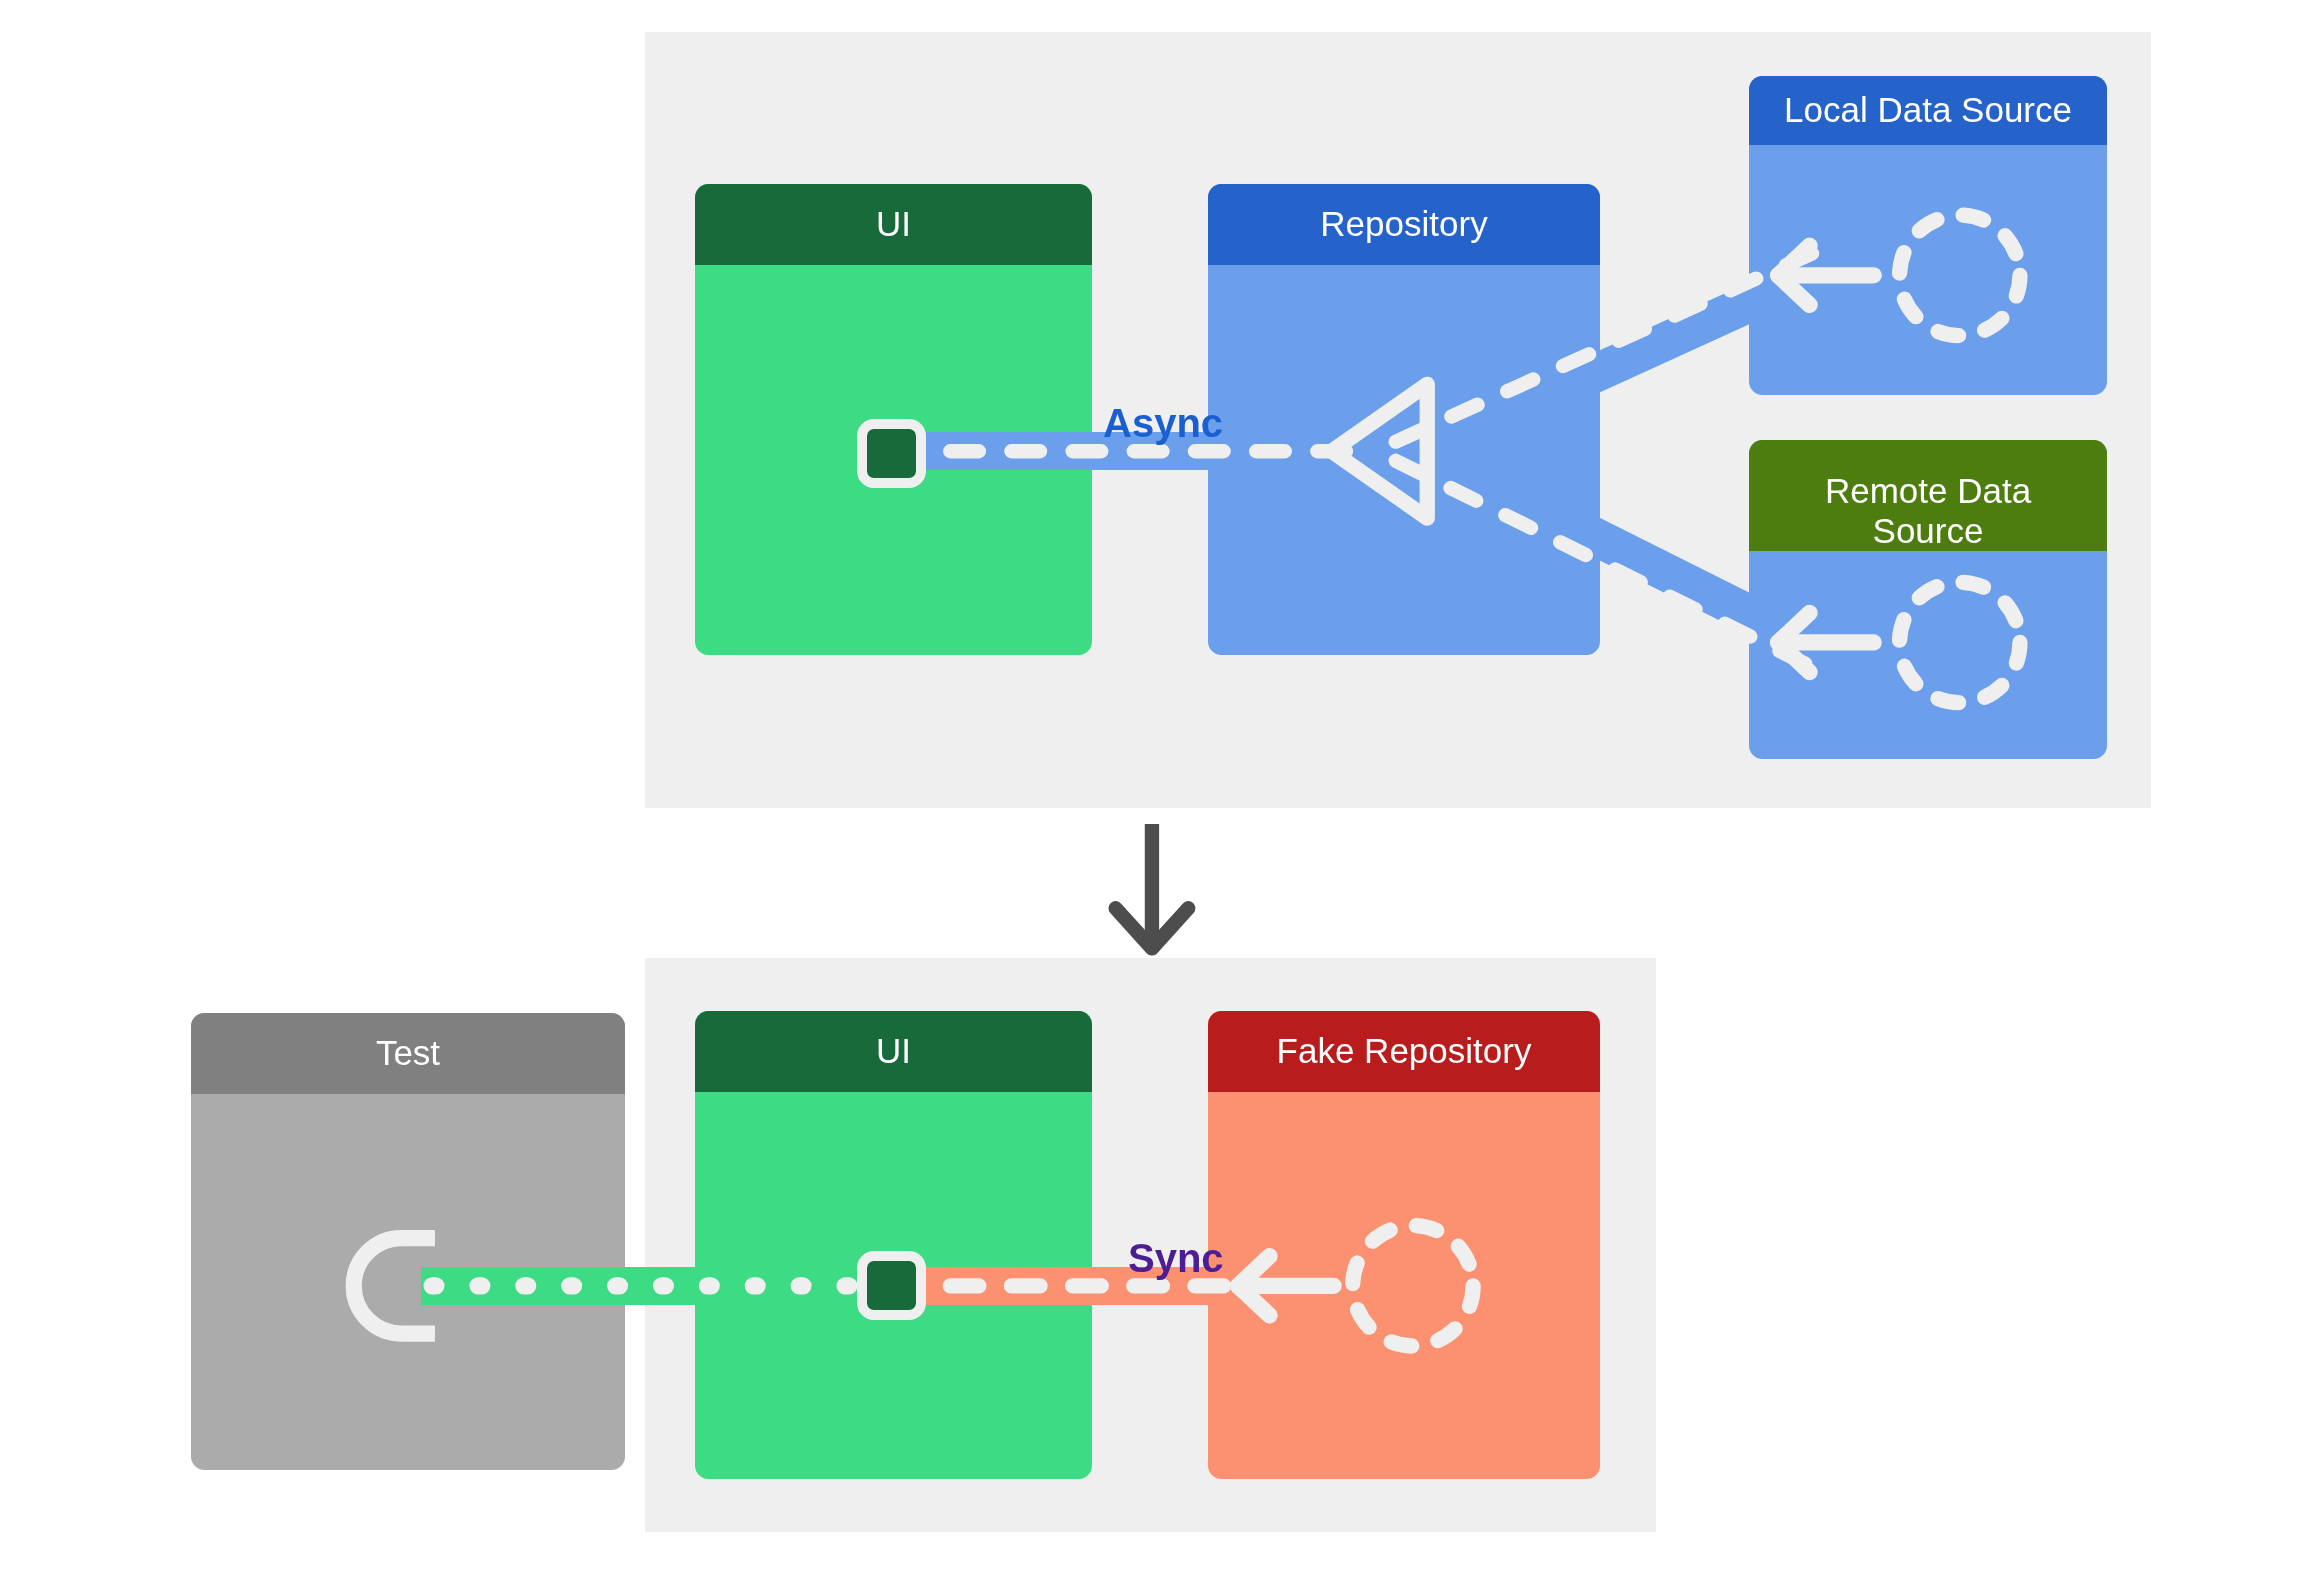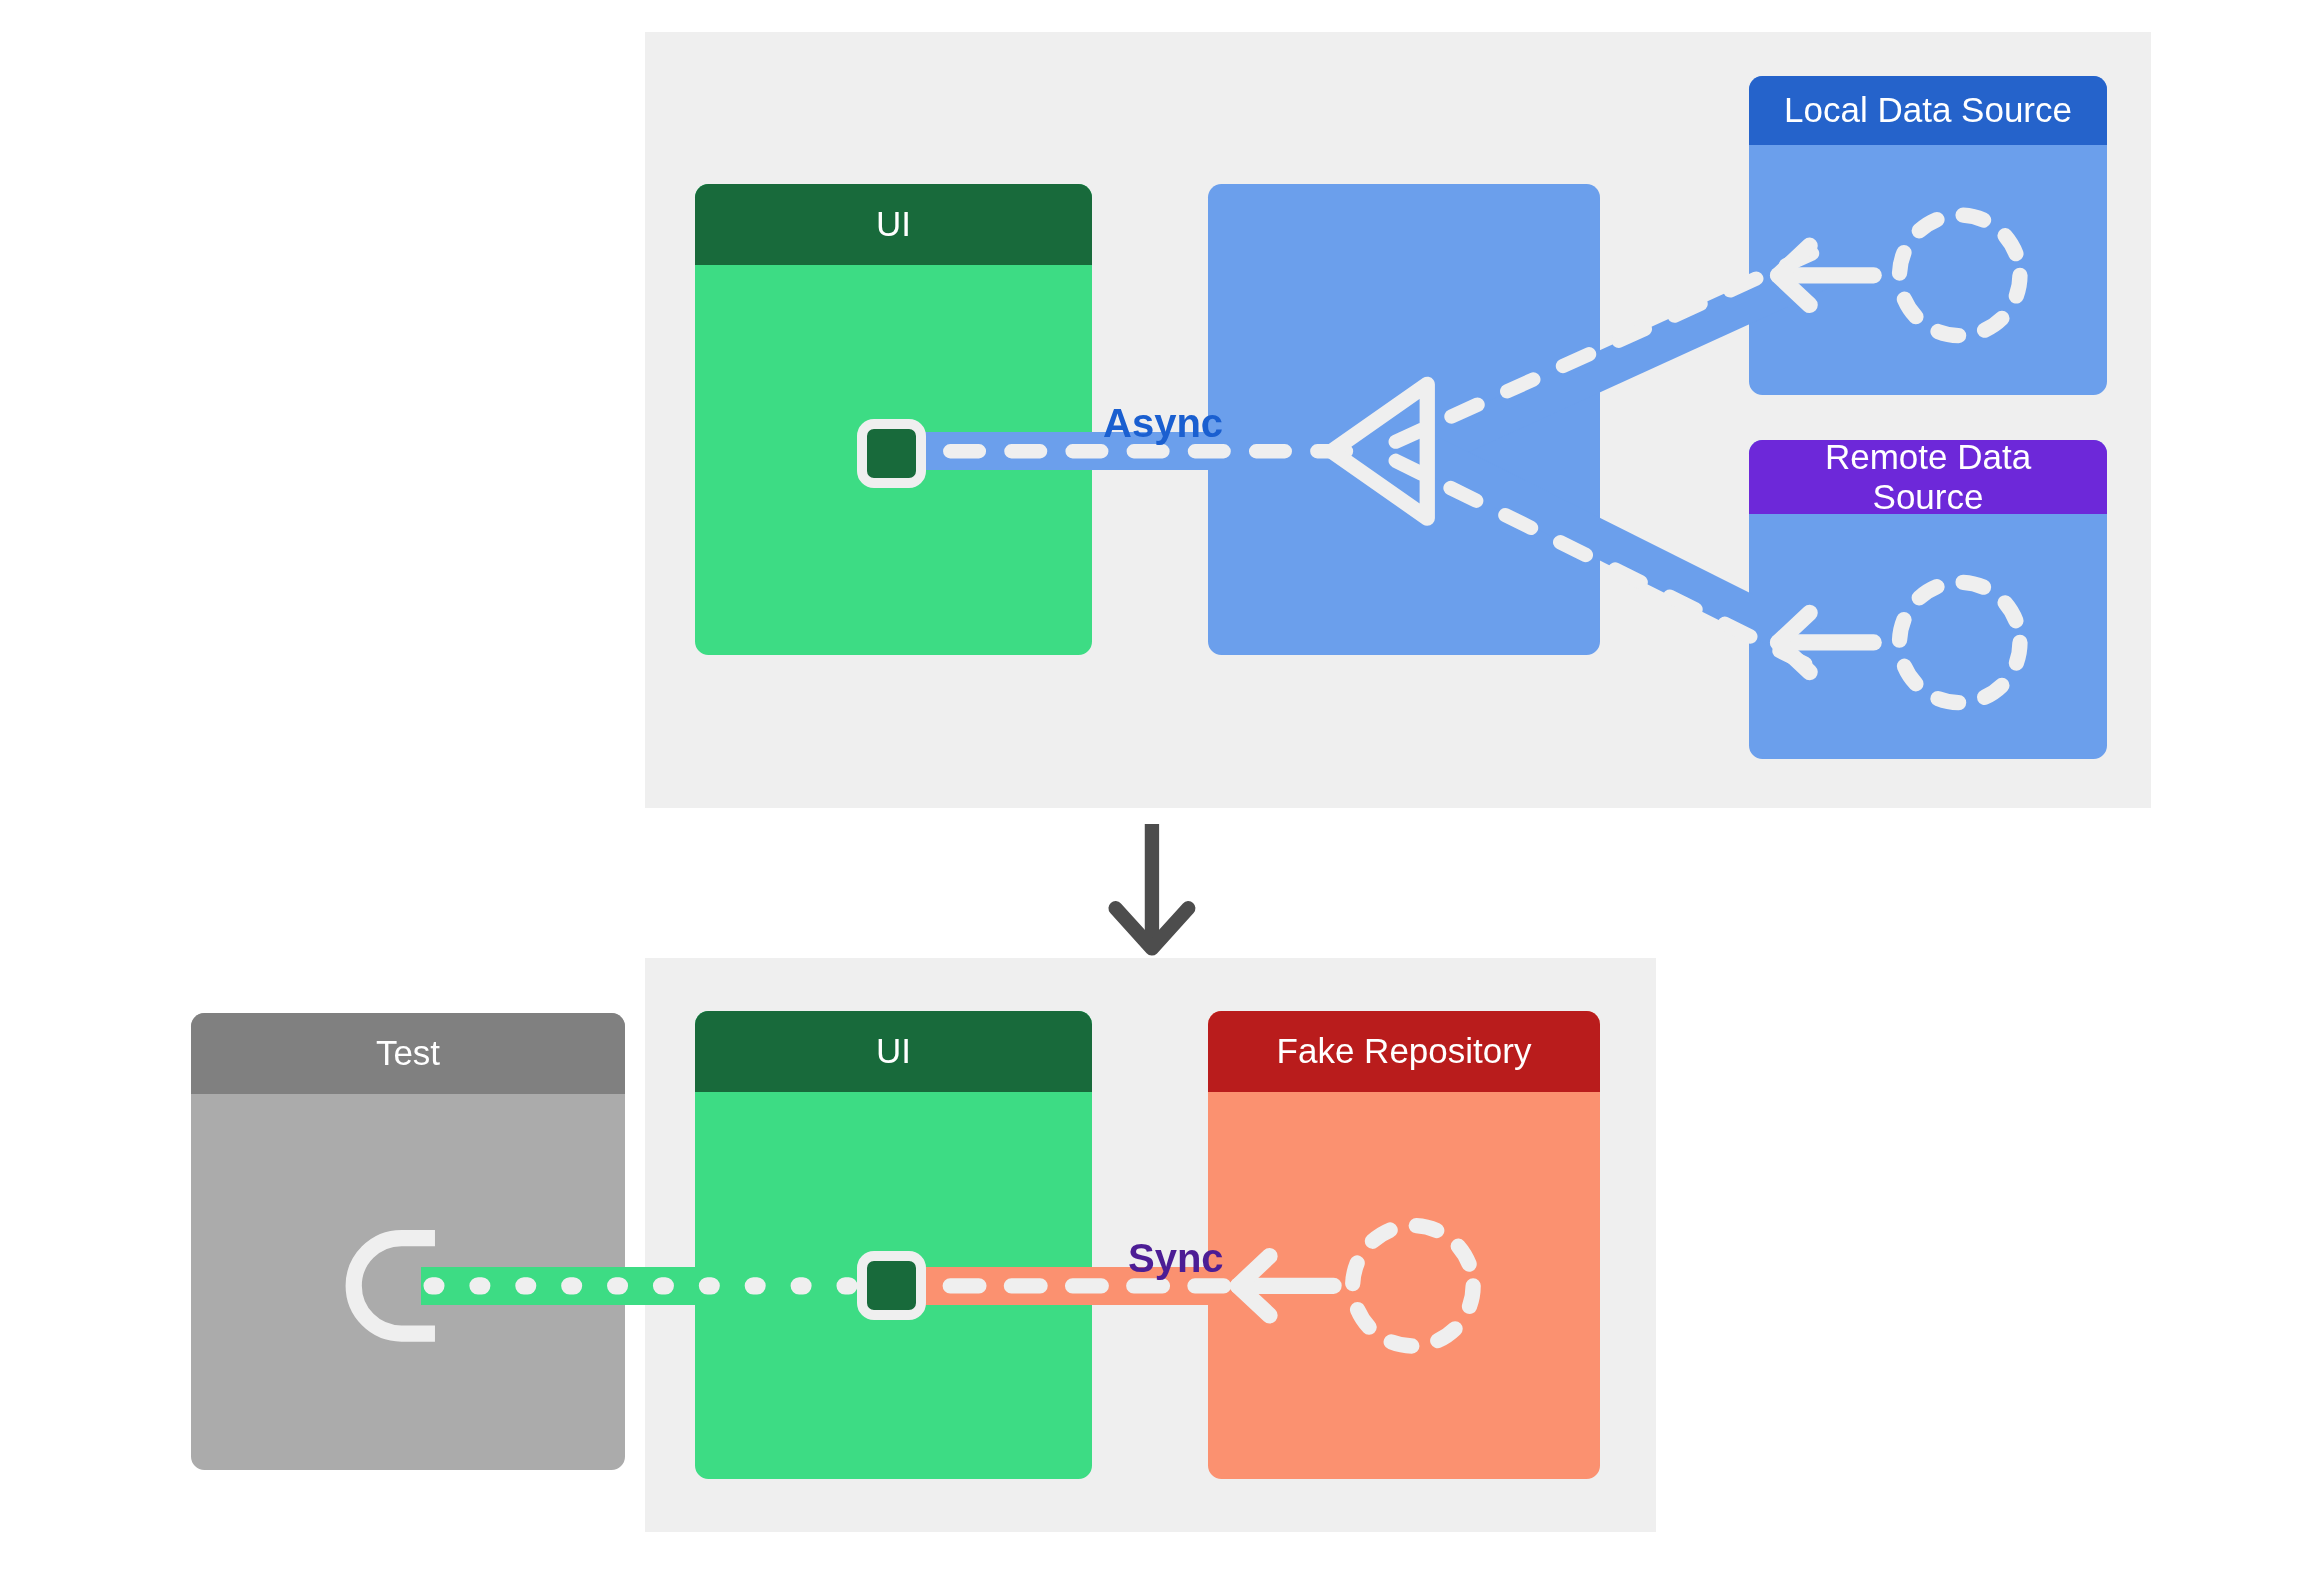--- a/index.html
+++ b/index.html
@@ -21,32 +21,35 @@
 <div class="band" style="left:876px;top:432px;width:507px;height:38px;background:#6b9fec;"></div>
 
 <div class="box" style="left:695px;top:184px;width:397px;height:471px;background:#3ddc84;">
   <div class="box-header" style="height:81px;background:#186a3b;">
     <span>UI</span>
   </div>
   <div class="box-body" style="height:390px;"></div>
 </div>
 
 <div class="box" style="left:1208px;top:184px;width:392px;height:471px;background:#6b9fec;">
+  <div class="box-header" style="height:81px;background:#2563cb;">
+    <span>Repository</span>
+  </div>
   <div class="box-body" style="height:390px;"></div>
 </div>
 
 <div class="box" style="left:1749px;top:76px;width:358px;height:319px;background:#6b9fec;">
   <div class="box-header" style="height:69px;background:#2563cb;">
     <span>Local Data Source</span>
   </div>
   <div class="box-body" style="height:250px;"></div>
 </div>
 
 <div class="box" style="left:1749px;top:440px;width:358px;height:319px;background:#6b9fec;">
-  <div class="box-header" style="height:74px;background:#6d28d9;">
+  <div class="box-header" style="height:111px;background:#4d7c0f;align-items:flex-end;">
     <span>Remote Data Source</span>
   </div>
   <div class="box-body" style="height:216px;"></div>
 </div>
 
 <div class="conn-label" style="left:1103px;top:401px;color:#1a5fd0;">Async</div>
 
 <div class="panel" style="left:645px;top:958px;width:1011px;height:574px;"></div>
 
 <div class="band" style="left:421px;top:1267px;width:468px;height:38px;background:#3ddc84;"></div>

